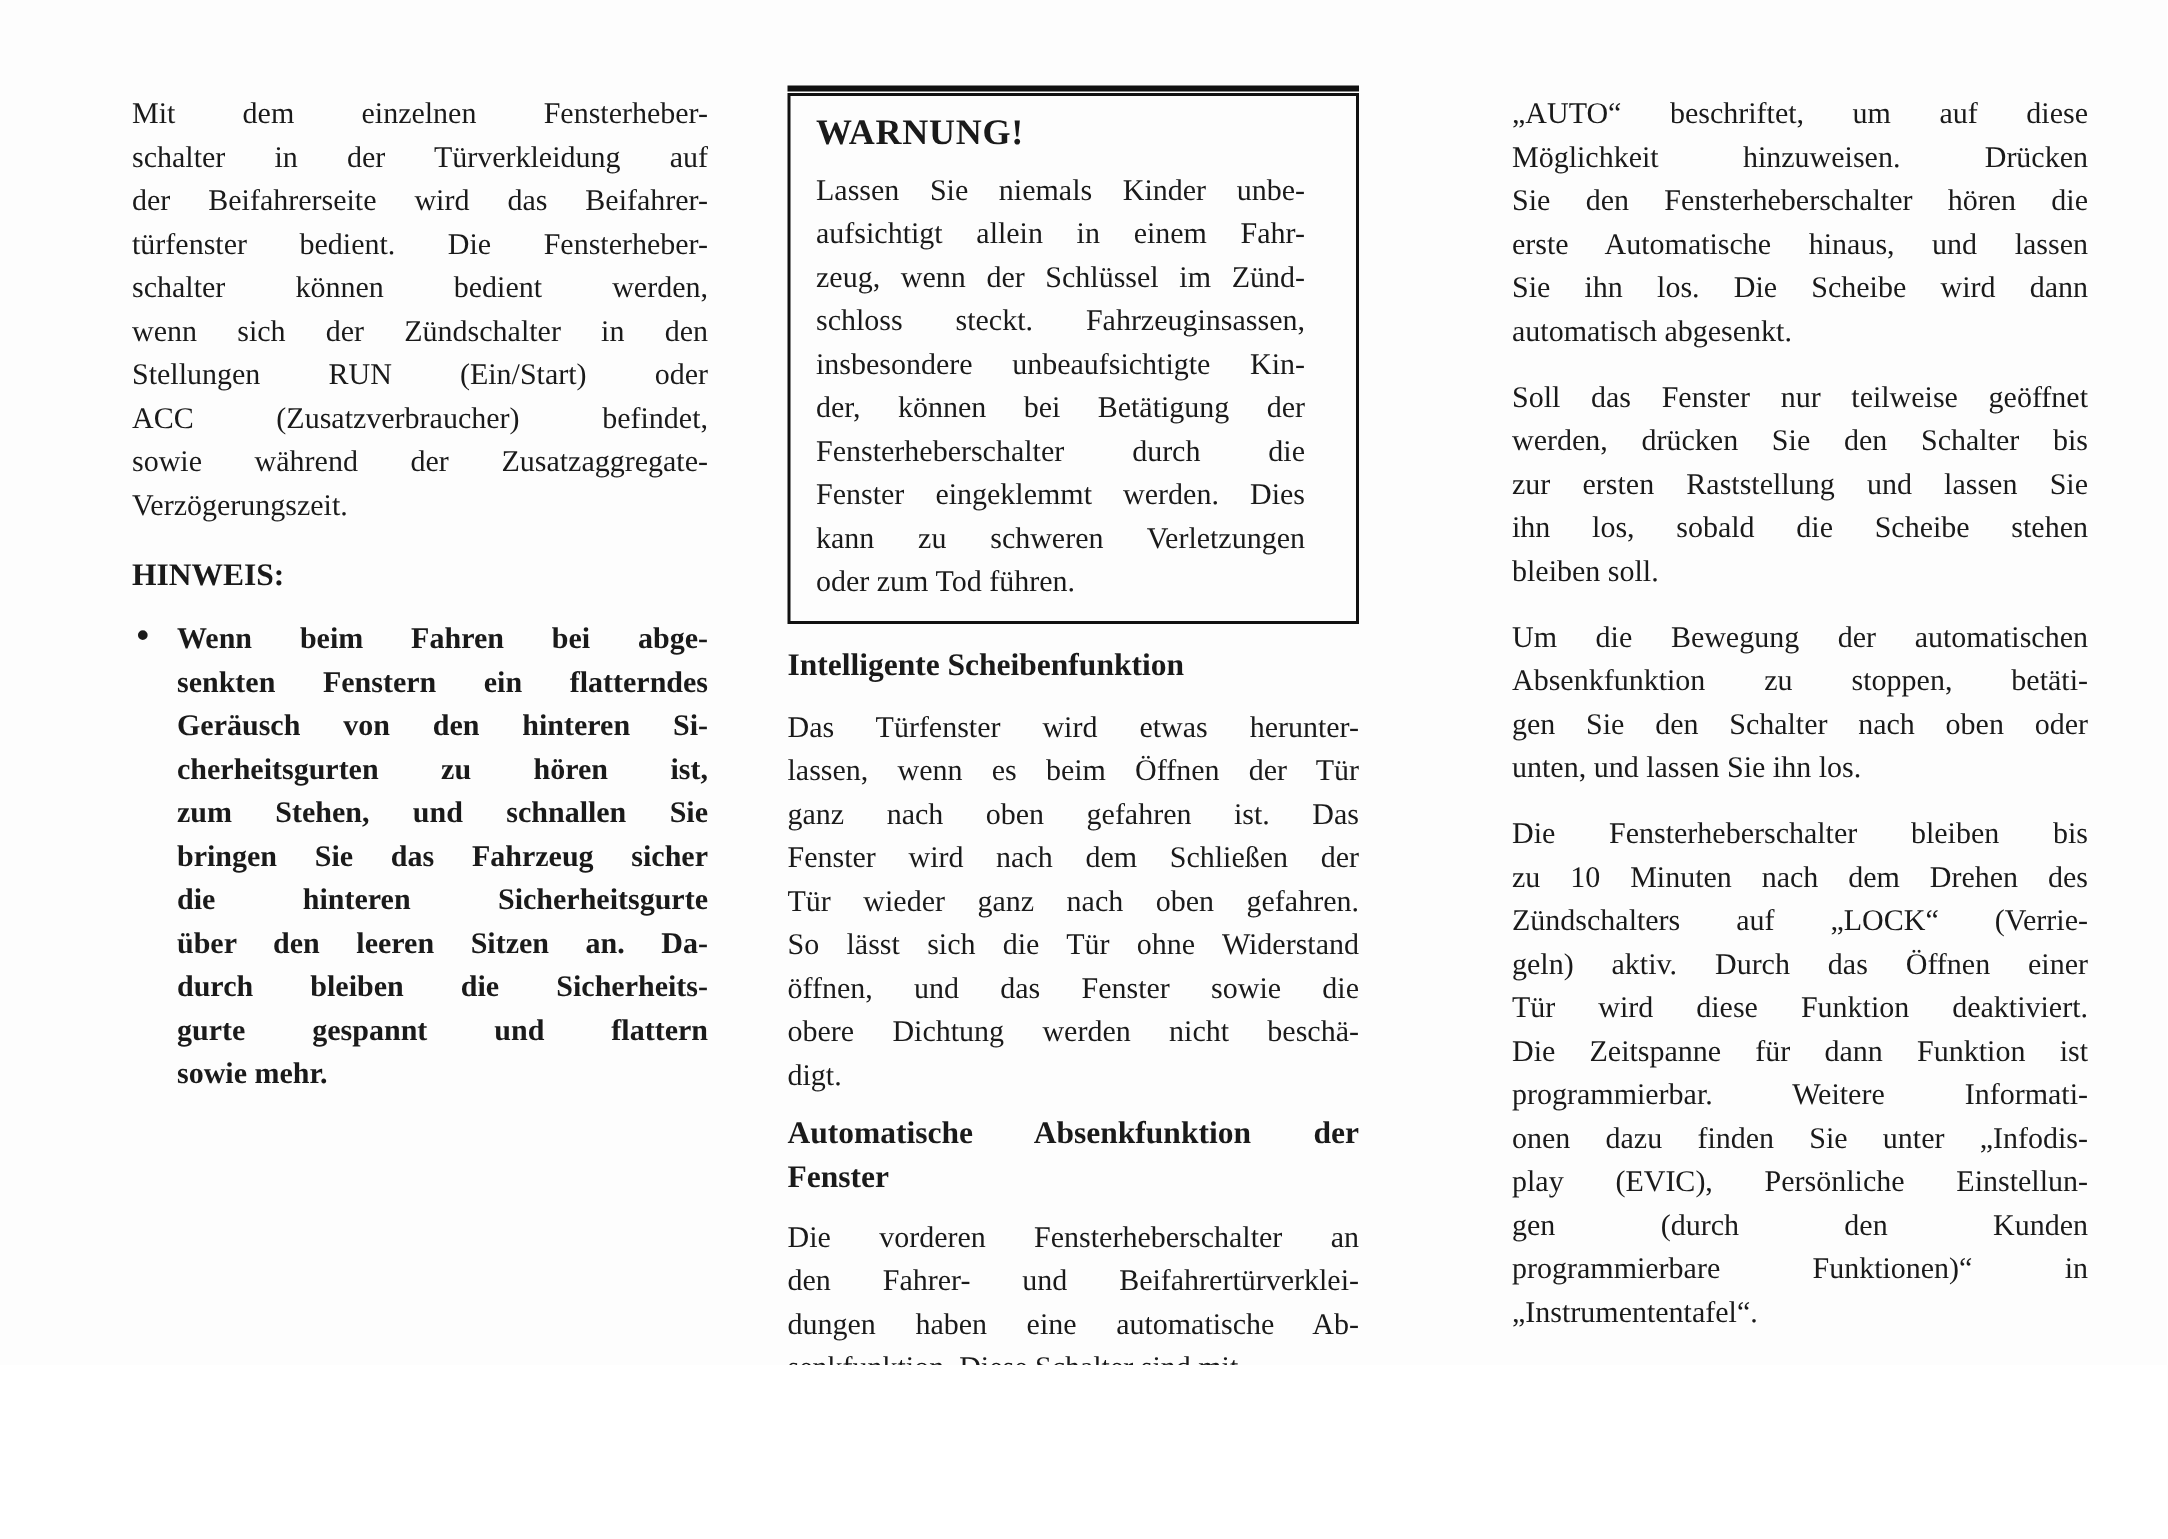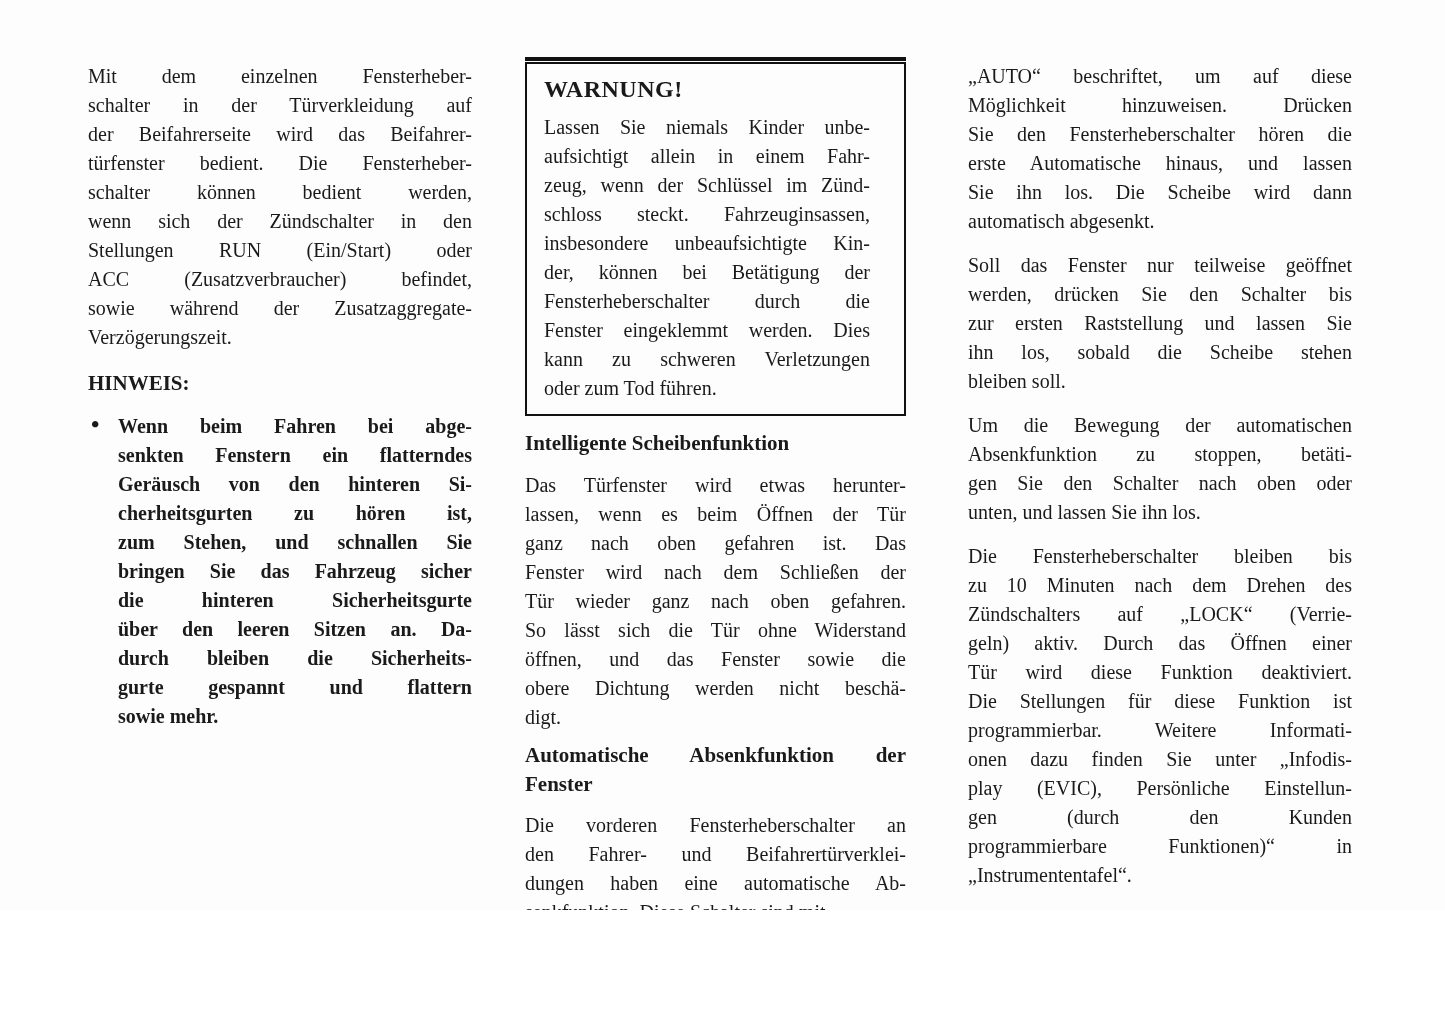--- a/index.html
+++ b/index.html
@@ -13,21 +13,21 @@
     overflow: hidden;
   }
   .col {
     position: absolute;
     top: 62px;
     font-size: 20px;
     line-height: 29px;
   }
   .col-left  { left: 88px;  width: 384px; }
   .col-mid   { left: 525px; width: 381px; }
-  .col-right { left: 968px; width: 384px; }
+  .col-right { left: 1008px; width: 384px; }
 
   
   .jline { text-align: justify; text-align-last: justify; }
   .jline.last { text-align-last: left; }
 
   .heading { font-weight: bold; font-size: 21px; line-height: 29px; }
   .h-hinweis { margin-top: 17px; }
 
   .bullet-item { position: relative; padding-left: 30px; margin-top: 14px; font-weight: bold; }
   .bullet-marker { position: absolute; left: 3px; top: -2px; font-size: 24px; line-height: 29px; }
@@ -167,21 +167,21 @@
         <div class="jline">Absenkfunktion zu stoppen, betäti-</div>
         <div class="jline">gen Sie den Schalter nach oben oder</div>
         <div class="jline last">unten, und lassen Sie ihn los.</div>
       </div>
     <div class="para">
         <div class="jline">Die Fensterheberschalter bleiben bis</div>
         <div class="jline">zu 10 Minuten nach dem Drehen des</div>
         <div class="jline">Zündschalters auf „LOCK“ (Verrie-</div>
         <div class="jline">geln) aktiv. Durch das Öffnen einer</div>
         <div class="jline">Tür wird diese Funktion deaktiviert.</div>
-        <div class="jline">Die Stellungen für diese Funktion ist</div>
+        <div class="jline">Die Zeitspanne für dann Funktion ist</div>
         <div class="jline">programmierbar. Weitere Informati-</div>
         <div class="jline">onen dazu finden Sie unter „Infodis-</div>
         <div class="jline">play (EVIC), Persönliche Einstellun-</div>
         <div class="jline">gen (durch den Kunden</div>
         <div class="jline">programmierbare Funktionen)“ in</div>
         <div class="jline last">„Instrumententafel“.</div>
       </div>
   </div>
 
   <div class="page-number">22</div>

